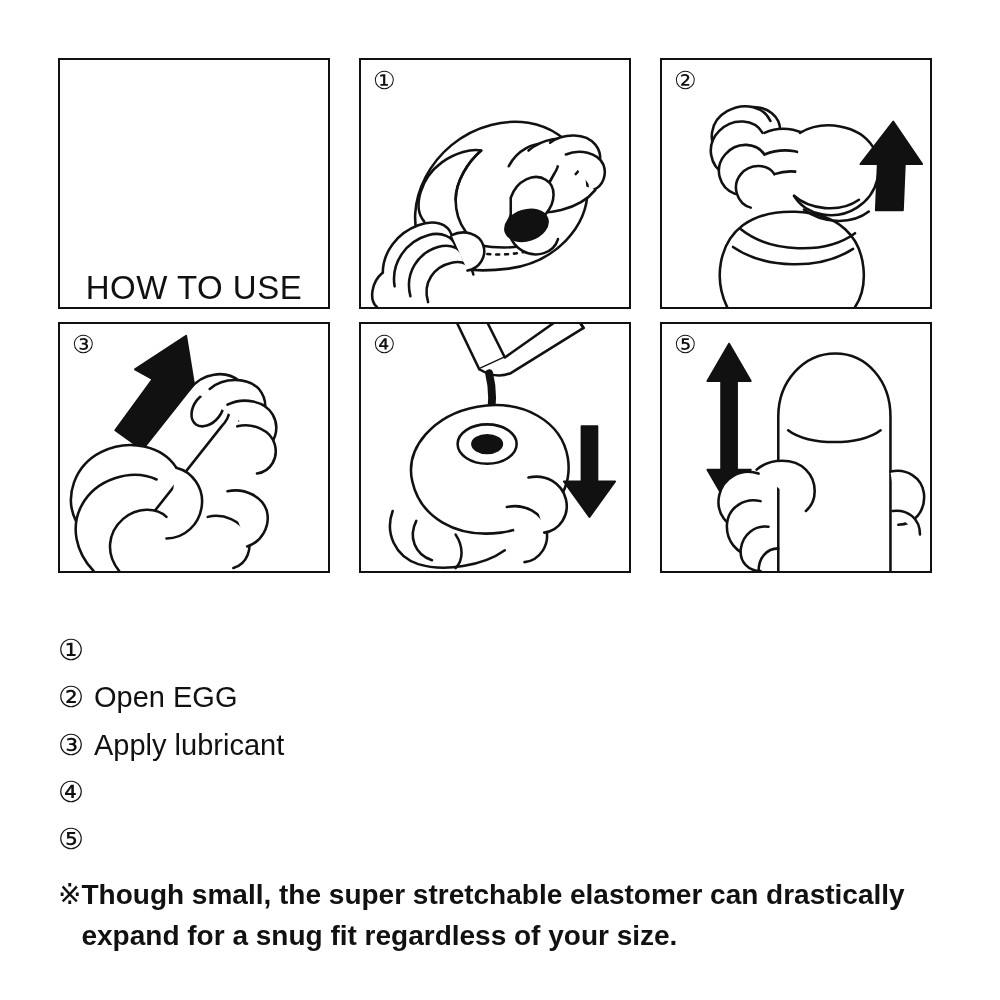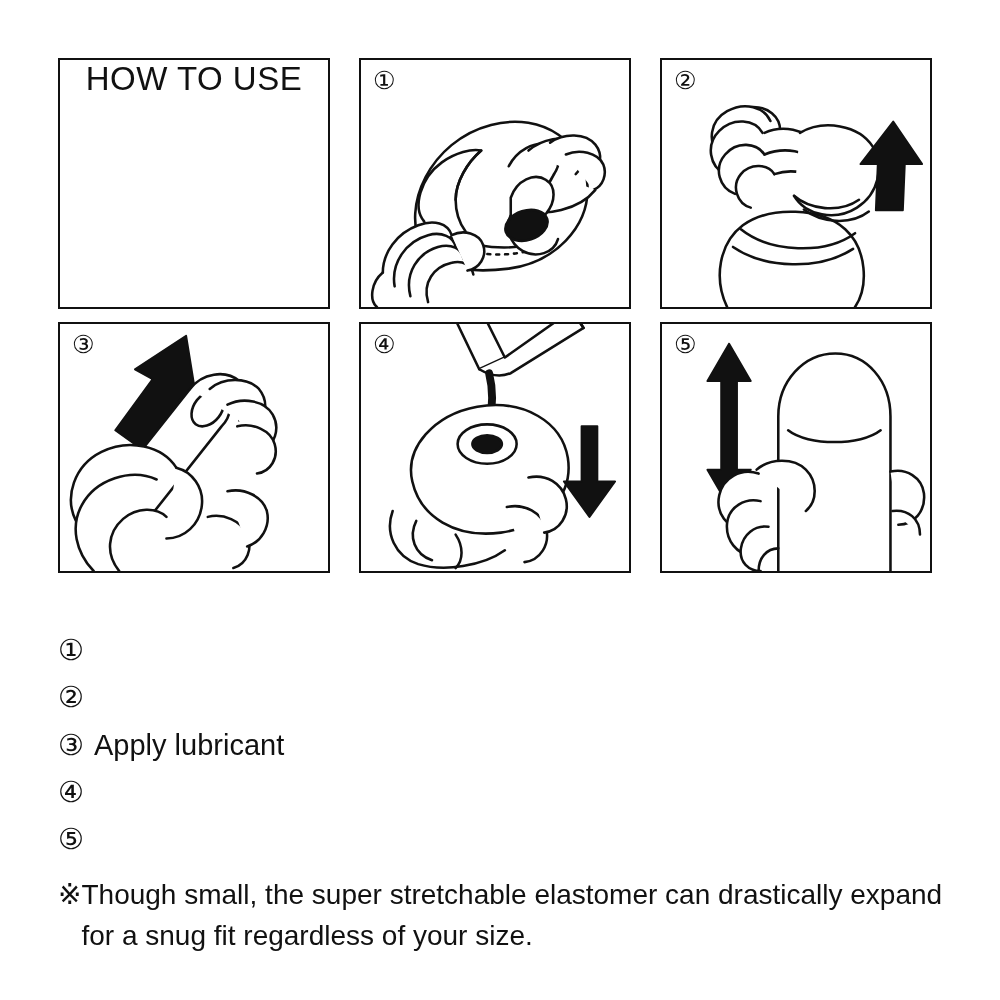--- a/index.html
+++ b/index.html
@@ -47,21 +47,21 @@
     left: 12px;
     top: 8px;
     font-size: 25px;
     line-height: 1;
     color: #111;
     z-index: 5;
     font-family: "DejaVu Sans", sans-serif;
   }
   .panel.title-panel {
     display: flex;
-    align-items: flex-start;
+    align-items: flex-end;
     justify-content: center;
   }
   .title-text {
     font-size: 33px;
     letter-spacing: 0.5px;
     color: #111;
     font-family: "Liberation Sans", sans-serif;
   }
   .panel svg {
     position: absolute;
@@ -107,20 +107,21 @@
     flex: 0 0 auto;
     font-family: "DejaVu Sans", sans-serif;
     color: #111;
   }
   .note-text {
     font-size: 28px;
     line-height: 1.45;
     color: #111;
     max-width: 880px;
     text-indent: 0;
+    font-weight: bold;
   }
 </style>
 </head>
 <body>
 
 <div class="sheet">
 
   <div class="grid">
 
     <div class="panel title-panel">
@@ -263,20 +264,21 @@
   </div>
 
   <div class="captions">
 
     <div class="cap-row">
       <span class="cap-num">①</span>
     </div>
 
     <div class="cap-row">
       <span class="cap-num">②</span>
+      <span class="cap-label">Open EGG</span>
     </div>
 
     <div class="cap-row">
       <span class="cap-num">③</span>
       <span class="cap-label">Apply lubricant</span>
     </div>
 
     <div class="cap-row">
       <span class="cap-num">④</span>
     </div>

